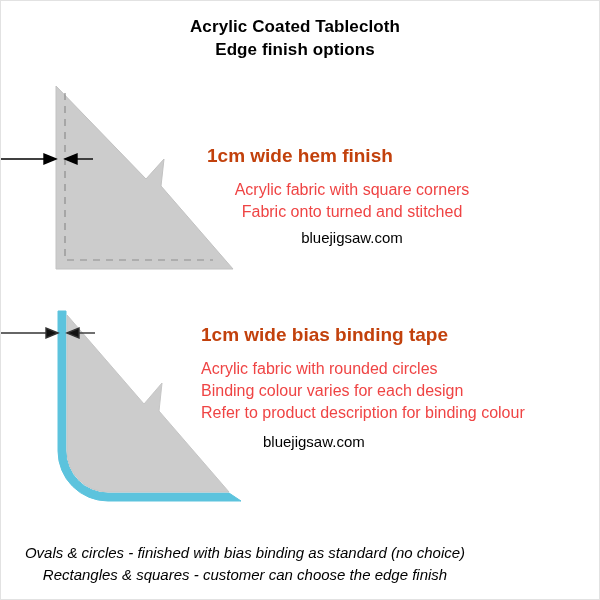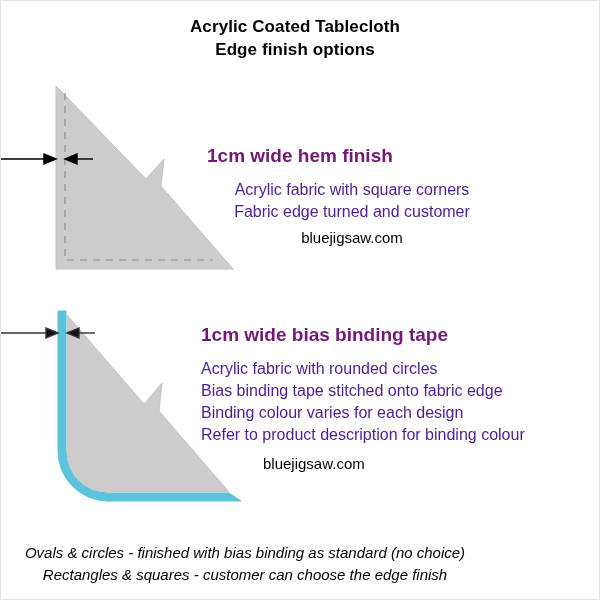--- a/index.html
+++ b/index.html
@@ -57,28 +57,28 @@
   
   .text-block {
     position: absolute;
   }
   #text-hem  { top: 143px; left: 206px; width: 390px; }
   #text-bias { top: 322px; left: 200px; width: 396px; }
 
   .section-heading {
     font-size: 19px;
     font-weight: bold;
-    color: #701a75;
+    color: #c2410c;
     line-height: 24px;
     margin: 0 0 11px 0;
   }
   .bullet-line {
     font-size: 16px;
     line-height: 22px;
-    color: #4c1d95;
+    color: #ef4444;
     margin: 0;
     white-space: nowrap;
   }
   .watermark {
     font-size: 15px;
     line-height: 22px;
     color: #000000;
     margin: 4px 0 0 0;
   }
   #text-hem .bullet-line,
@@ -122,21 +122,21 @@
       <line x1="92" y1="88" x2="74" y2="88"></line>
       <polygon points="64,88 76,83 76,93"></polygon>
     </g>
   </svg>
 </div>
 
 <div class="text-block" id="text-hem">
   <div class="section-heading">1cm wide hem finish</div>
   <div class="bullets">
     <div class="bullet-line">Acrylic fabric with square corners</div>
-    <div class="bullet-line">Fabric edge turned and customer</div>
+    <div class="bullet-line">Fabric onto turned and stitched</div>
     <div class="watermark">bluejigsaw.com</div>
   </div>
 </div>
 
 <div class="diagram" id="diagram-bias">
   <svg width="270" height="220" viewBox="0 0 270 220" xmlns="http://www.w3.org/2000/svg">
 
     <path d="M57,10 L57,150 A50,50 0 0 0 107,200 L240,200 L228,192 L107,192 A42,42 0 0 1 65,150 L65,10 Z" fill="#5cc3dd" stroke="#5cc3dd" stroke-width="1"></path>
 
     <path d="M66,14 L66,150 A41,41 0 0 0 107,191 L228,191 L158,110 L161,82 L143,103 Z" fill="#cccccc" stroke="#c6c6c6" stroke-width="1"></path>
@@ -147,21 +147,20 @@
       <line x1="94" y1="32" x2="76" y2="32"></line>
       <polygon points="66,32 78,27 78,37"></polygon>
     </g>
   </svg>
 </div>
 
 <div class="text-block" id="text-bias">
   <div class="section-heading">1cm wide bias binding tape</div>
   <div class="bullets">
     <div class="bullet-line">Acrylic fabric with rounded circles</div>
-    <div class="bullet-line">Bias binding tape stitched onto fabric edge</div>
     <div class="bullet-line">Binding colour varies for each design</div>
     <div class="bullet-line">Refer to product description for binding colour</div>
     <div class="watermark">bluejigsaw.com</div>
   </div>
 </div>
 
 <div class="footer-block">
   <div class="footer-line">Ovals &amp; circles - finished with bias binding as standard (no choice)</div>
   <div class="footer-line">Rectangles &amp; squares - customer can choose the edge finish</div>
 </div>

